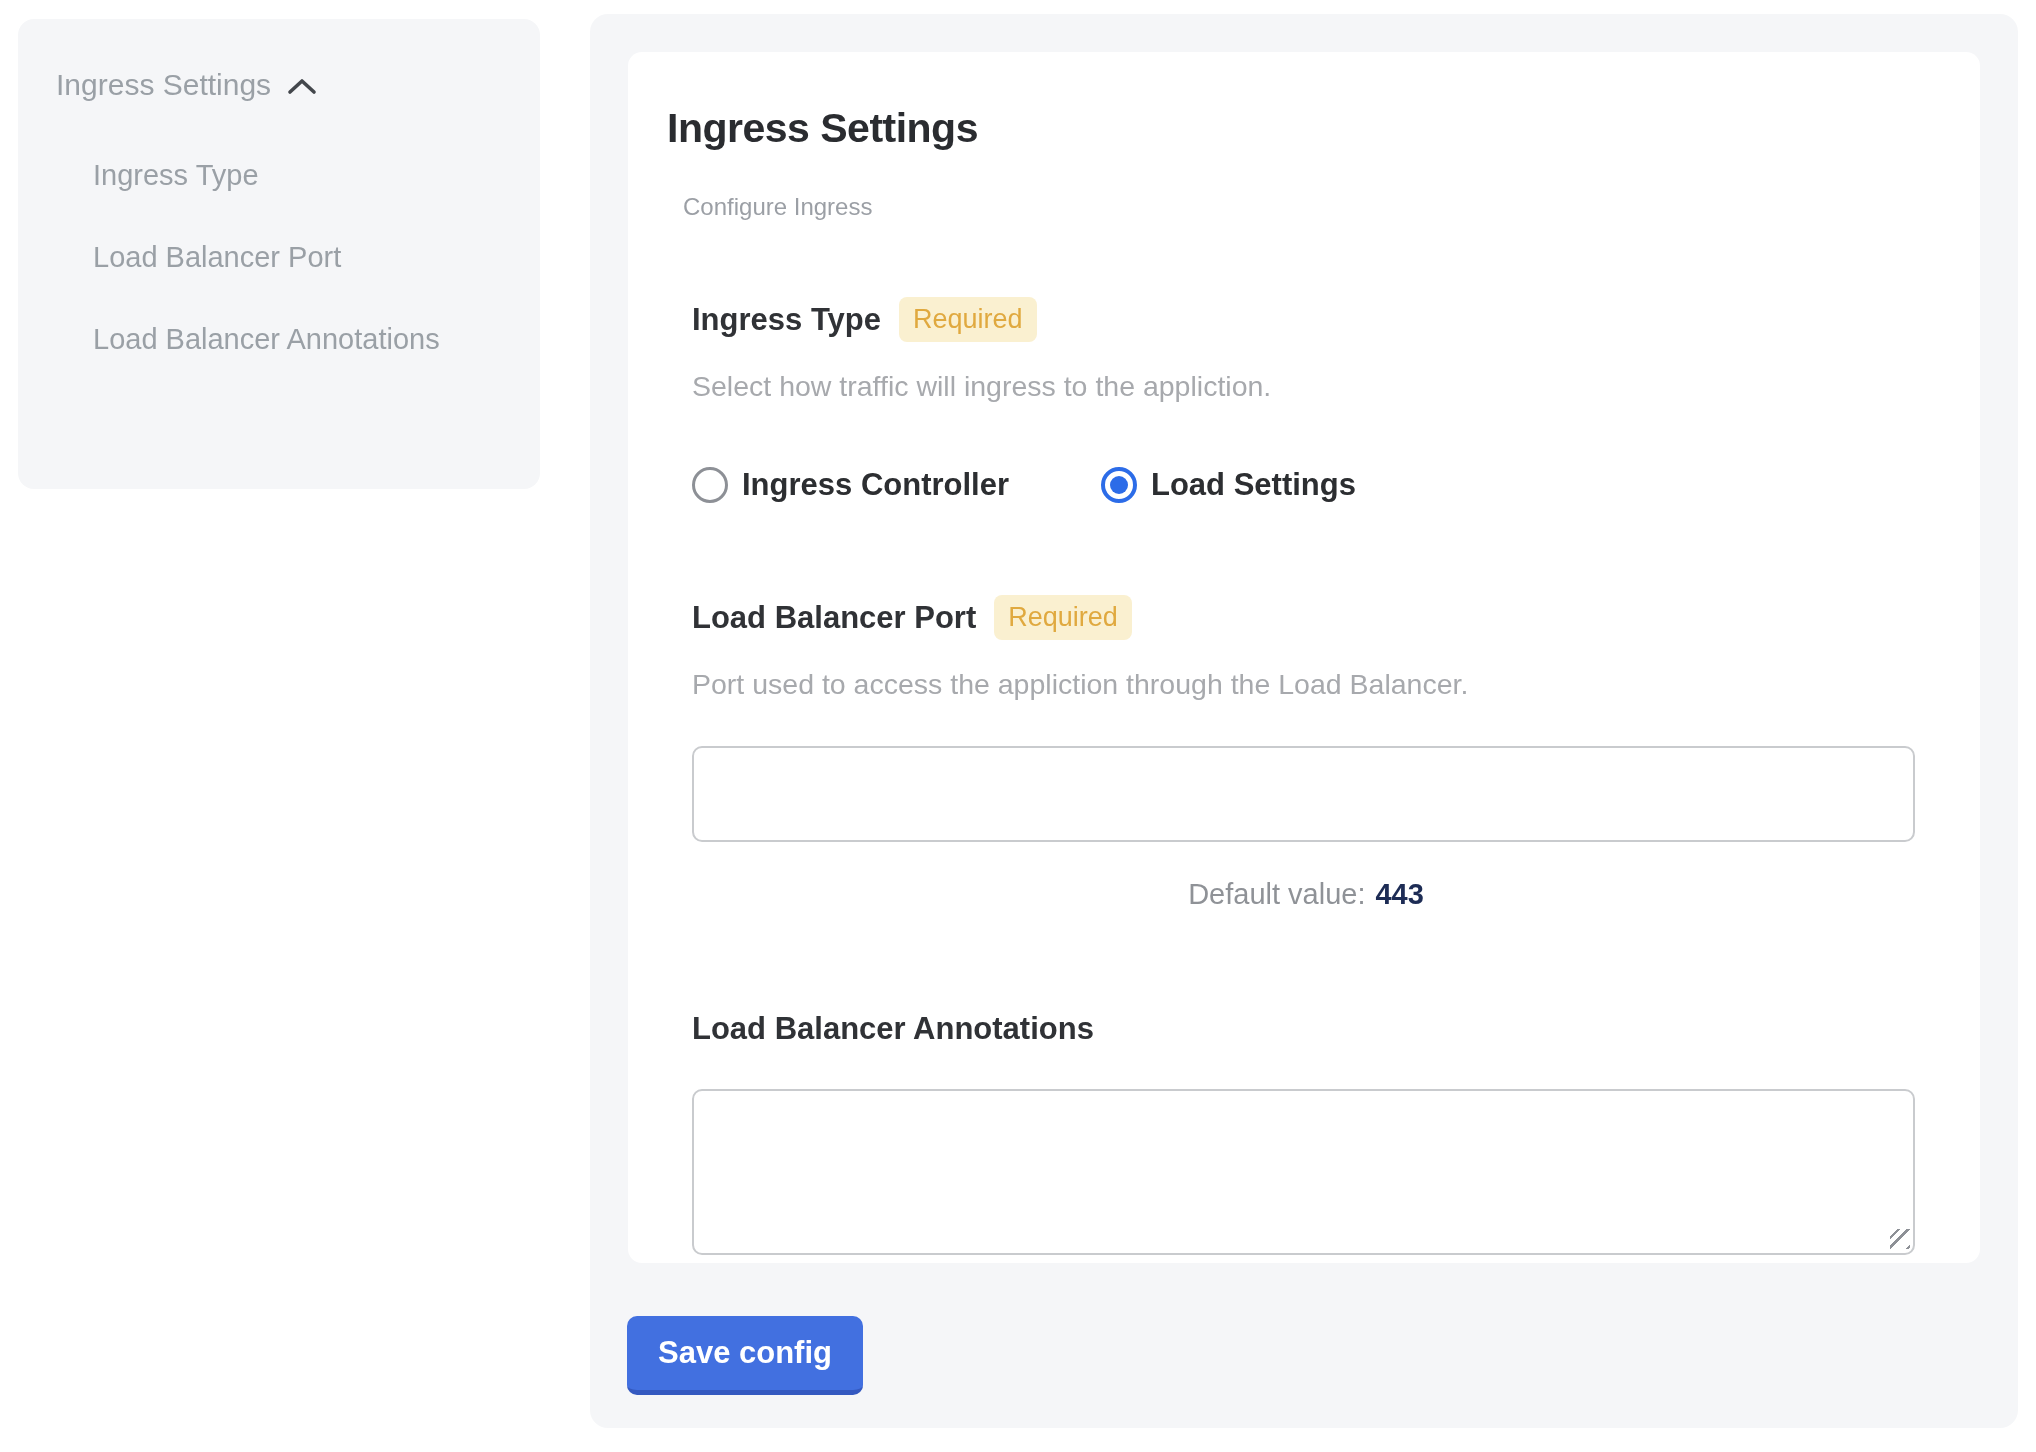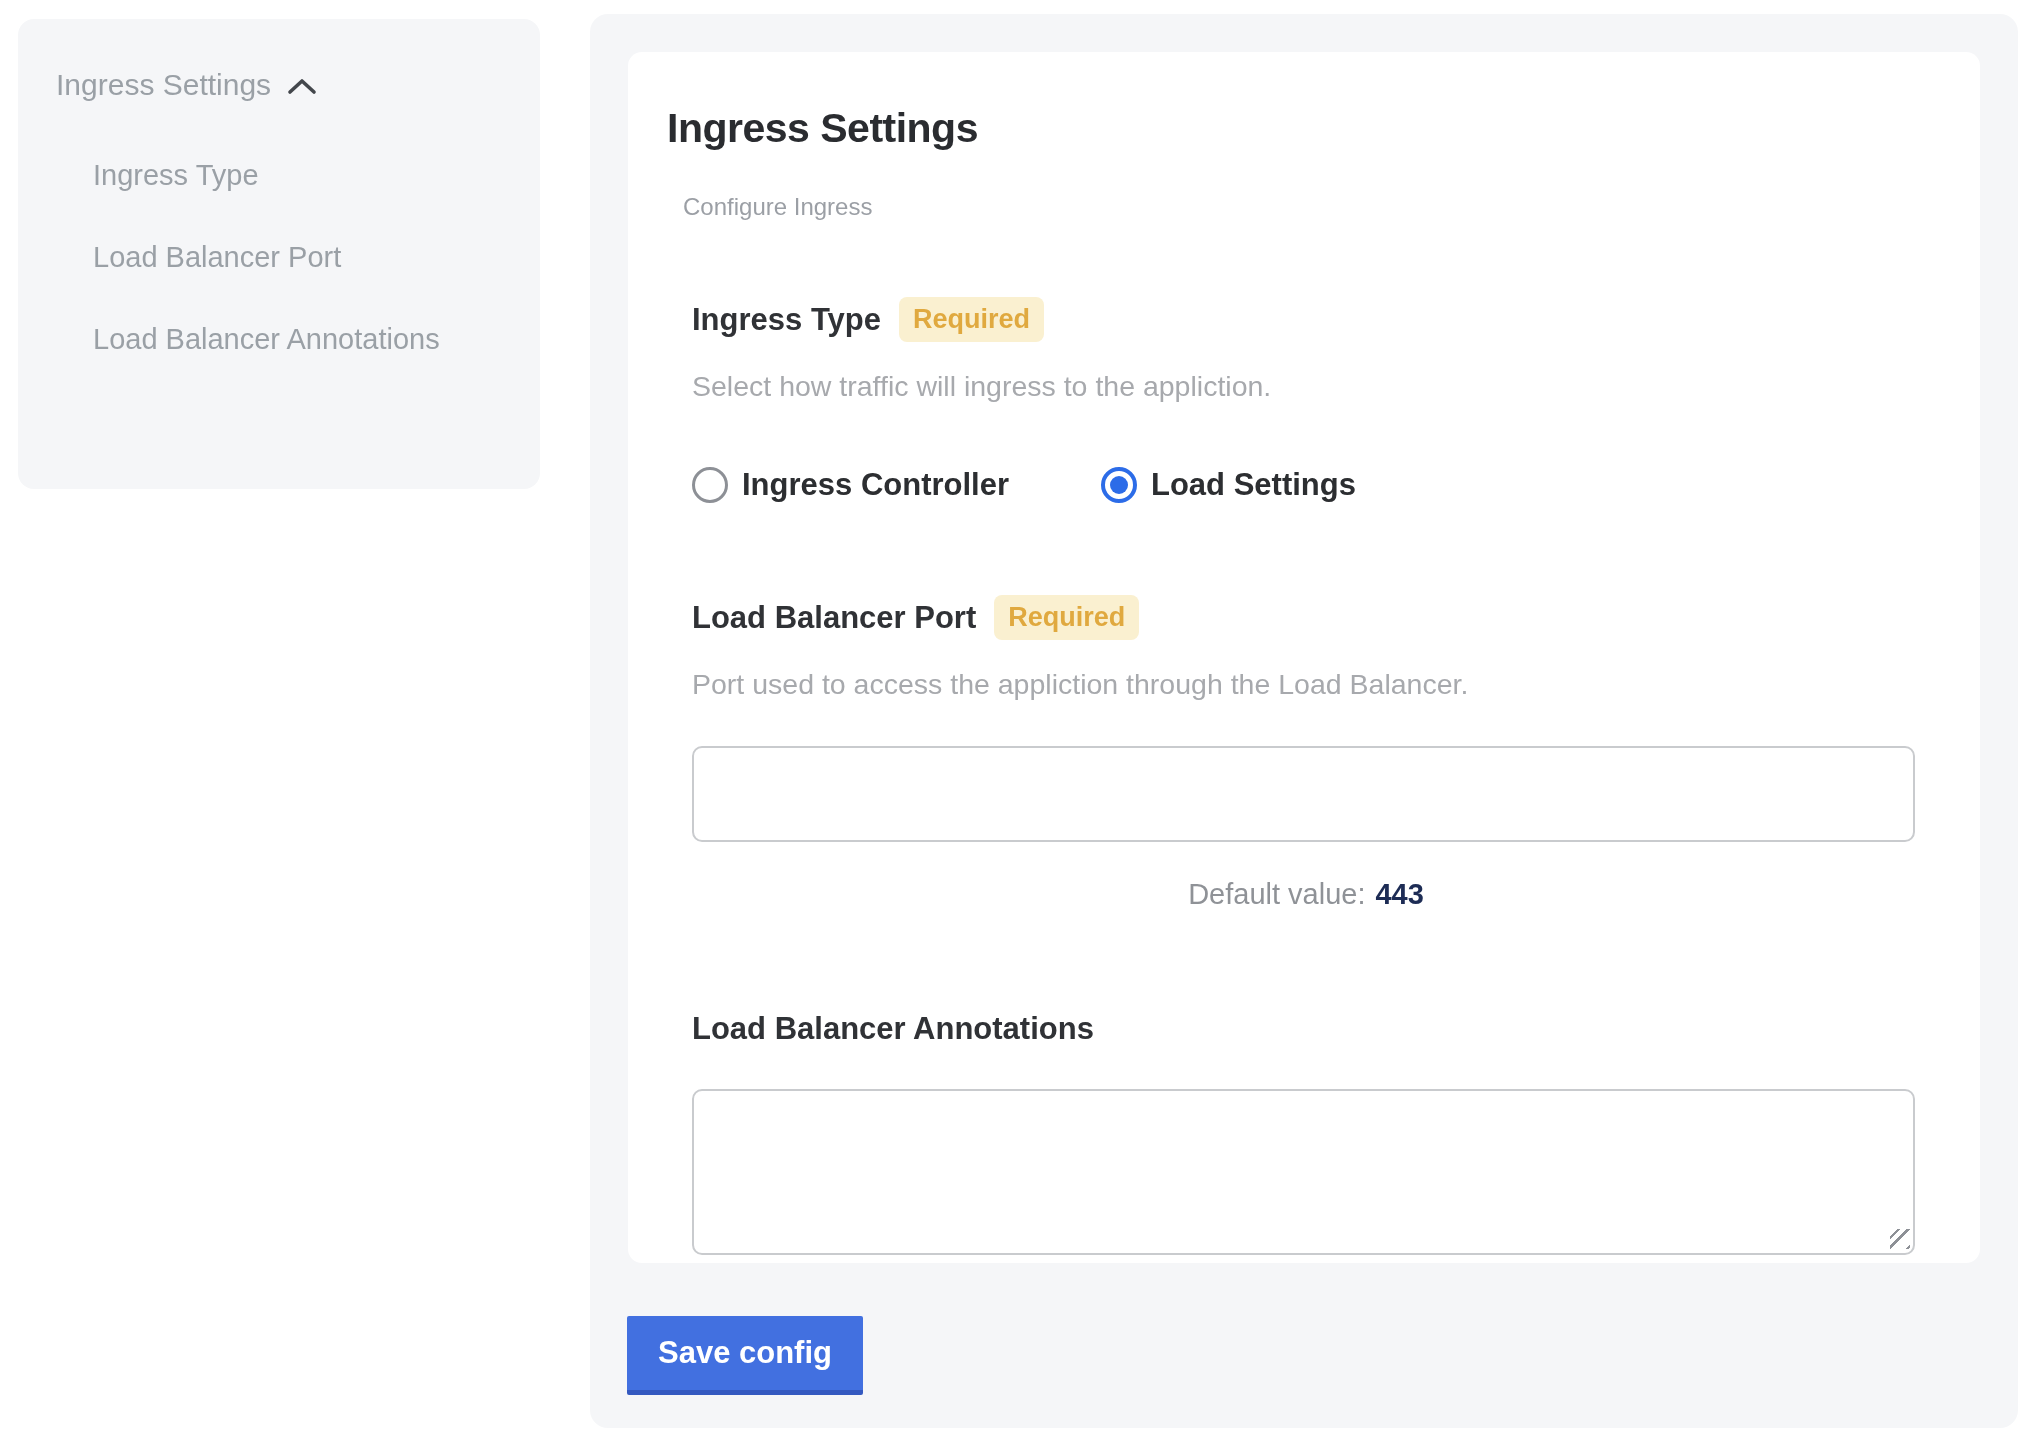--- a/index.html
+++ b/index.html
@@ -53,21 +53,21 @@
   .card-subtitle {
     margin-top: 40px; font-size: 24px; color: #9b9fa5; margin-left: 16px;
   }
 
   .form { margin: 76px 0 0 25px; }
 
   .section-head { display: flex; align-items: center; gap: 18px; }
   .section-title { font-size: 31px; font-weight: 700; color: #303236; }
   .badge {
     background: #faf0d0; color: #e0a93f;
-    font-size: 27px; font-weight: 700;
+    font-size: 27px; font-weight: 400;
     padding: 6px 14px; border-radius: 8px; line-height: 33px;
   }
   .desc { margin-top: 28px; font-size: 28.5px; color: #a7a9ad; }
 
   .radio-row { margin-top: 64px; display: flex; align-items: center; gap: 92px; }
   .radio-option { display: flex; align-items: center; gap: 14px; cursor: pointer; }
   .radio-label { font-size: 31px; font-weight: 600; color: #2c2e31; }
   .radio {
     width: 36px; height: 36px; border-radius: 50%;
     display: flex; align-items: center; justify-content: center;
@@ -111,21 +111,21 @@
       transparent 14.5px 20px
     );
     pointer-events: none;
   }
 
   .save-button {
     position: absolute; left: 37px; top: 1302px;
     width: 236px; height: 79px;
     background: #4270e0; color: #ffffff;
     border: none; border-bottom: 5px solid #3459c0;
-    border-radius: 2px;
+    border-radius: 10px;
     font-size: 31px; font-weight: 700;
     font-family: "Liberation Sans", sans-serif;
     cursor: pointer;
   }
 </style>
 </head>
 <body>
 
 <aside class="sidebar">
   <div class="sidebar-header">

